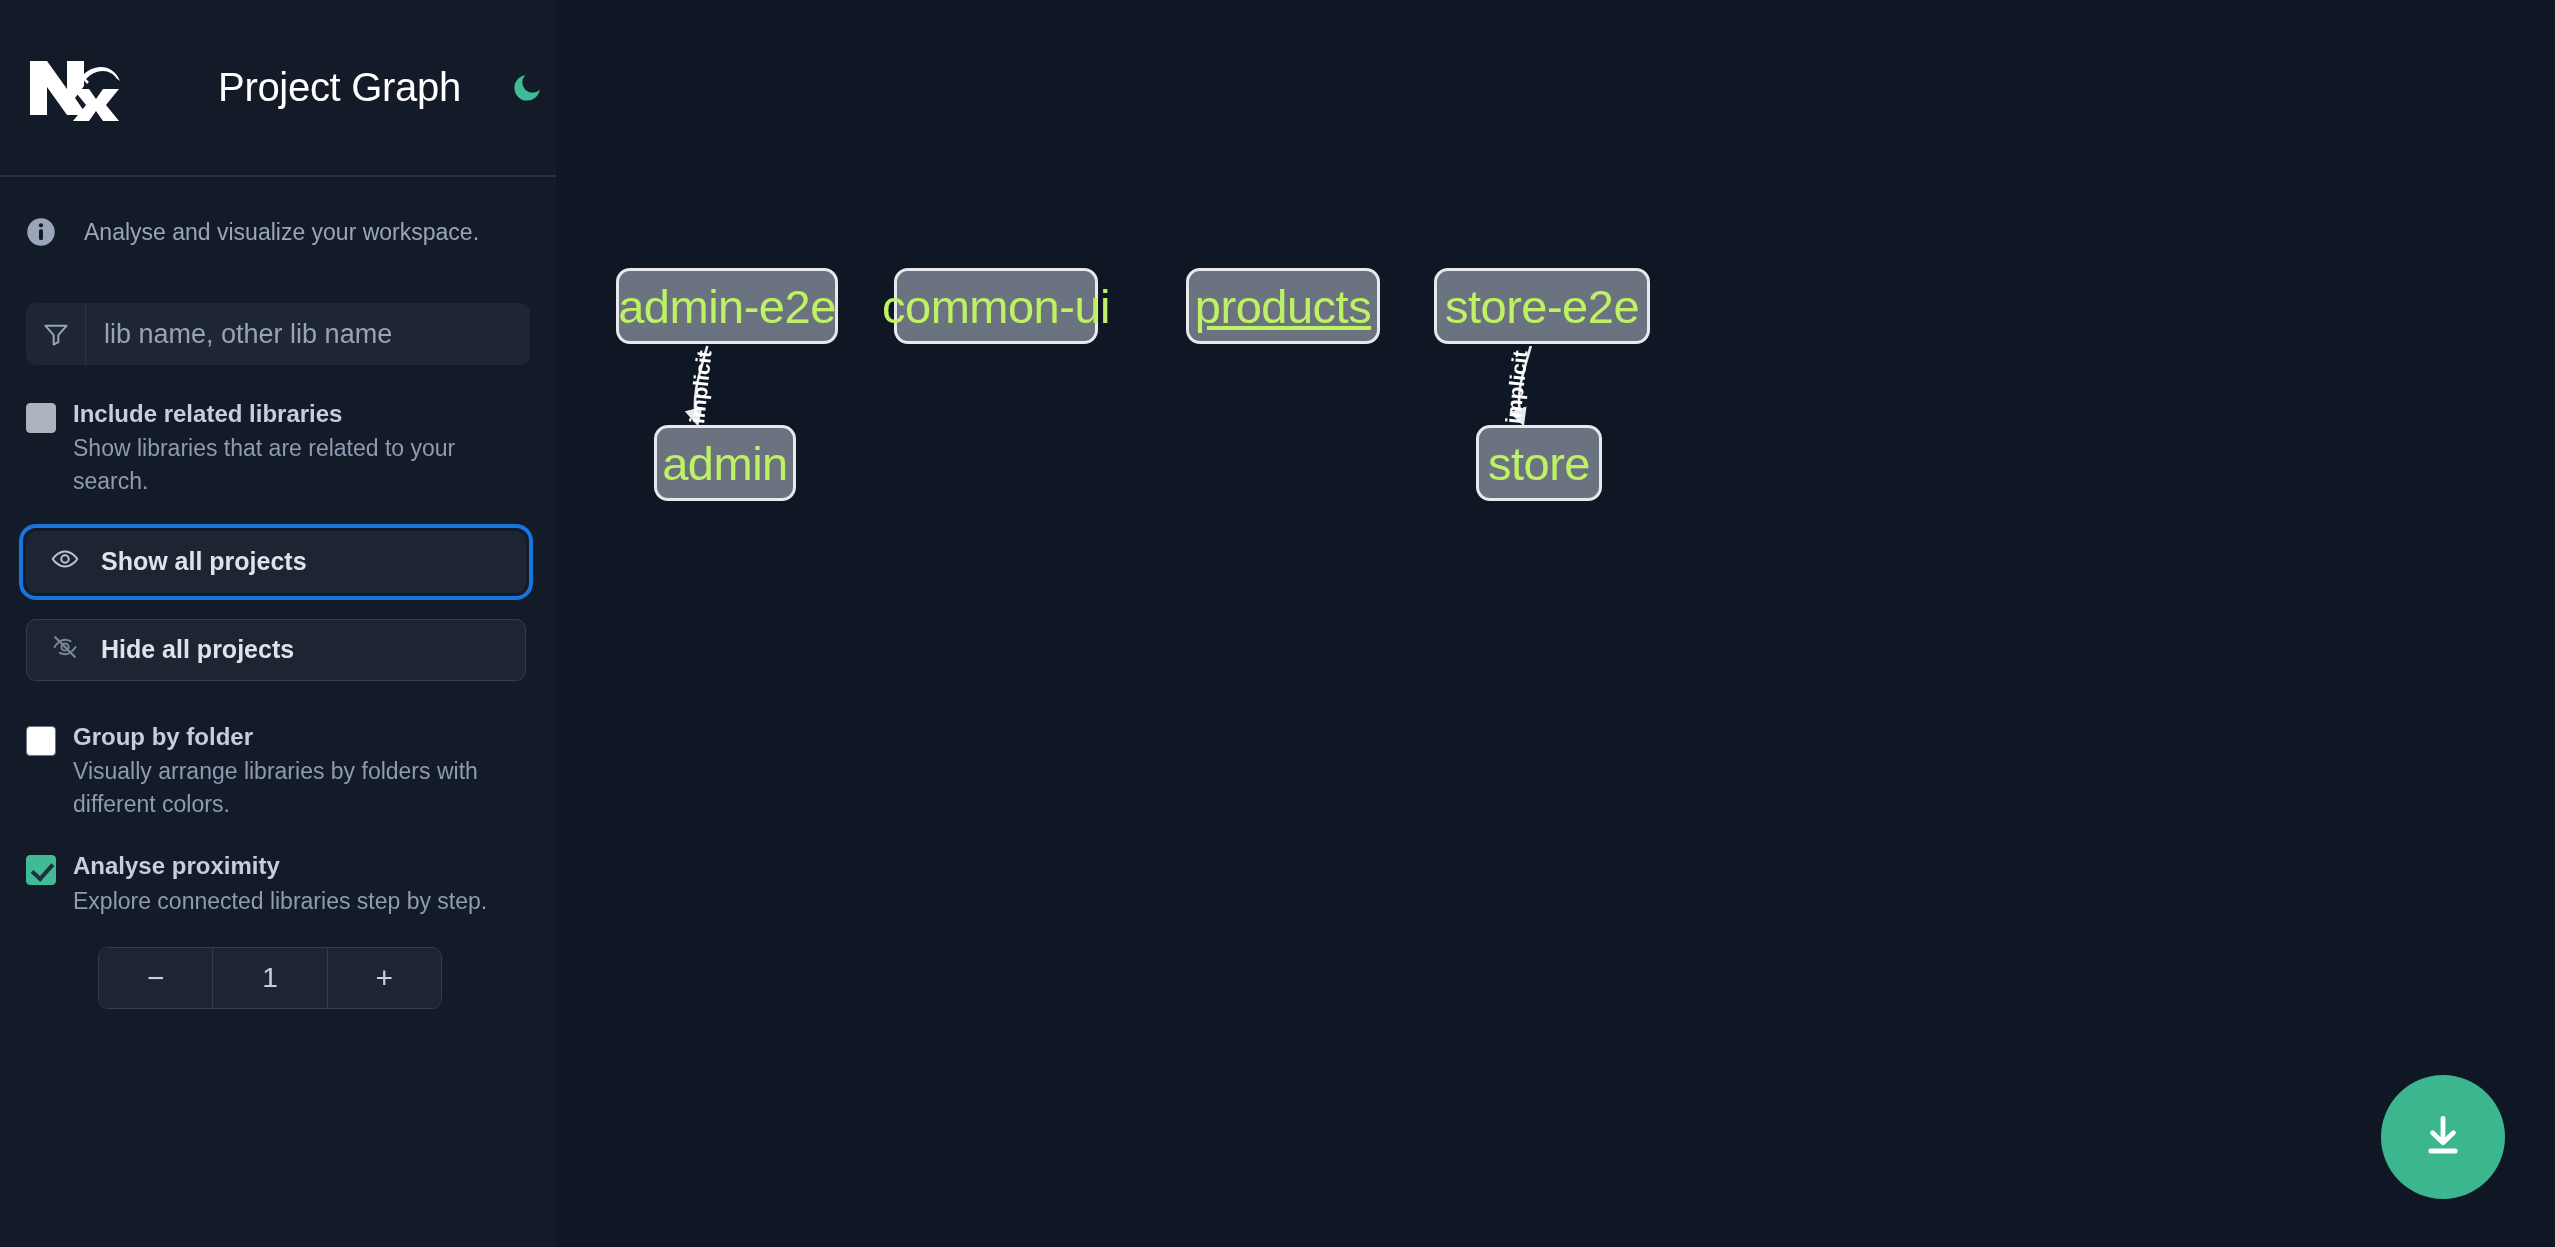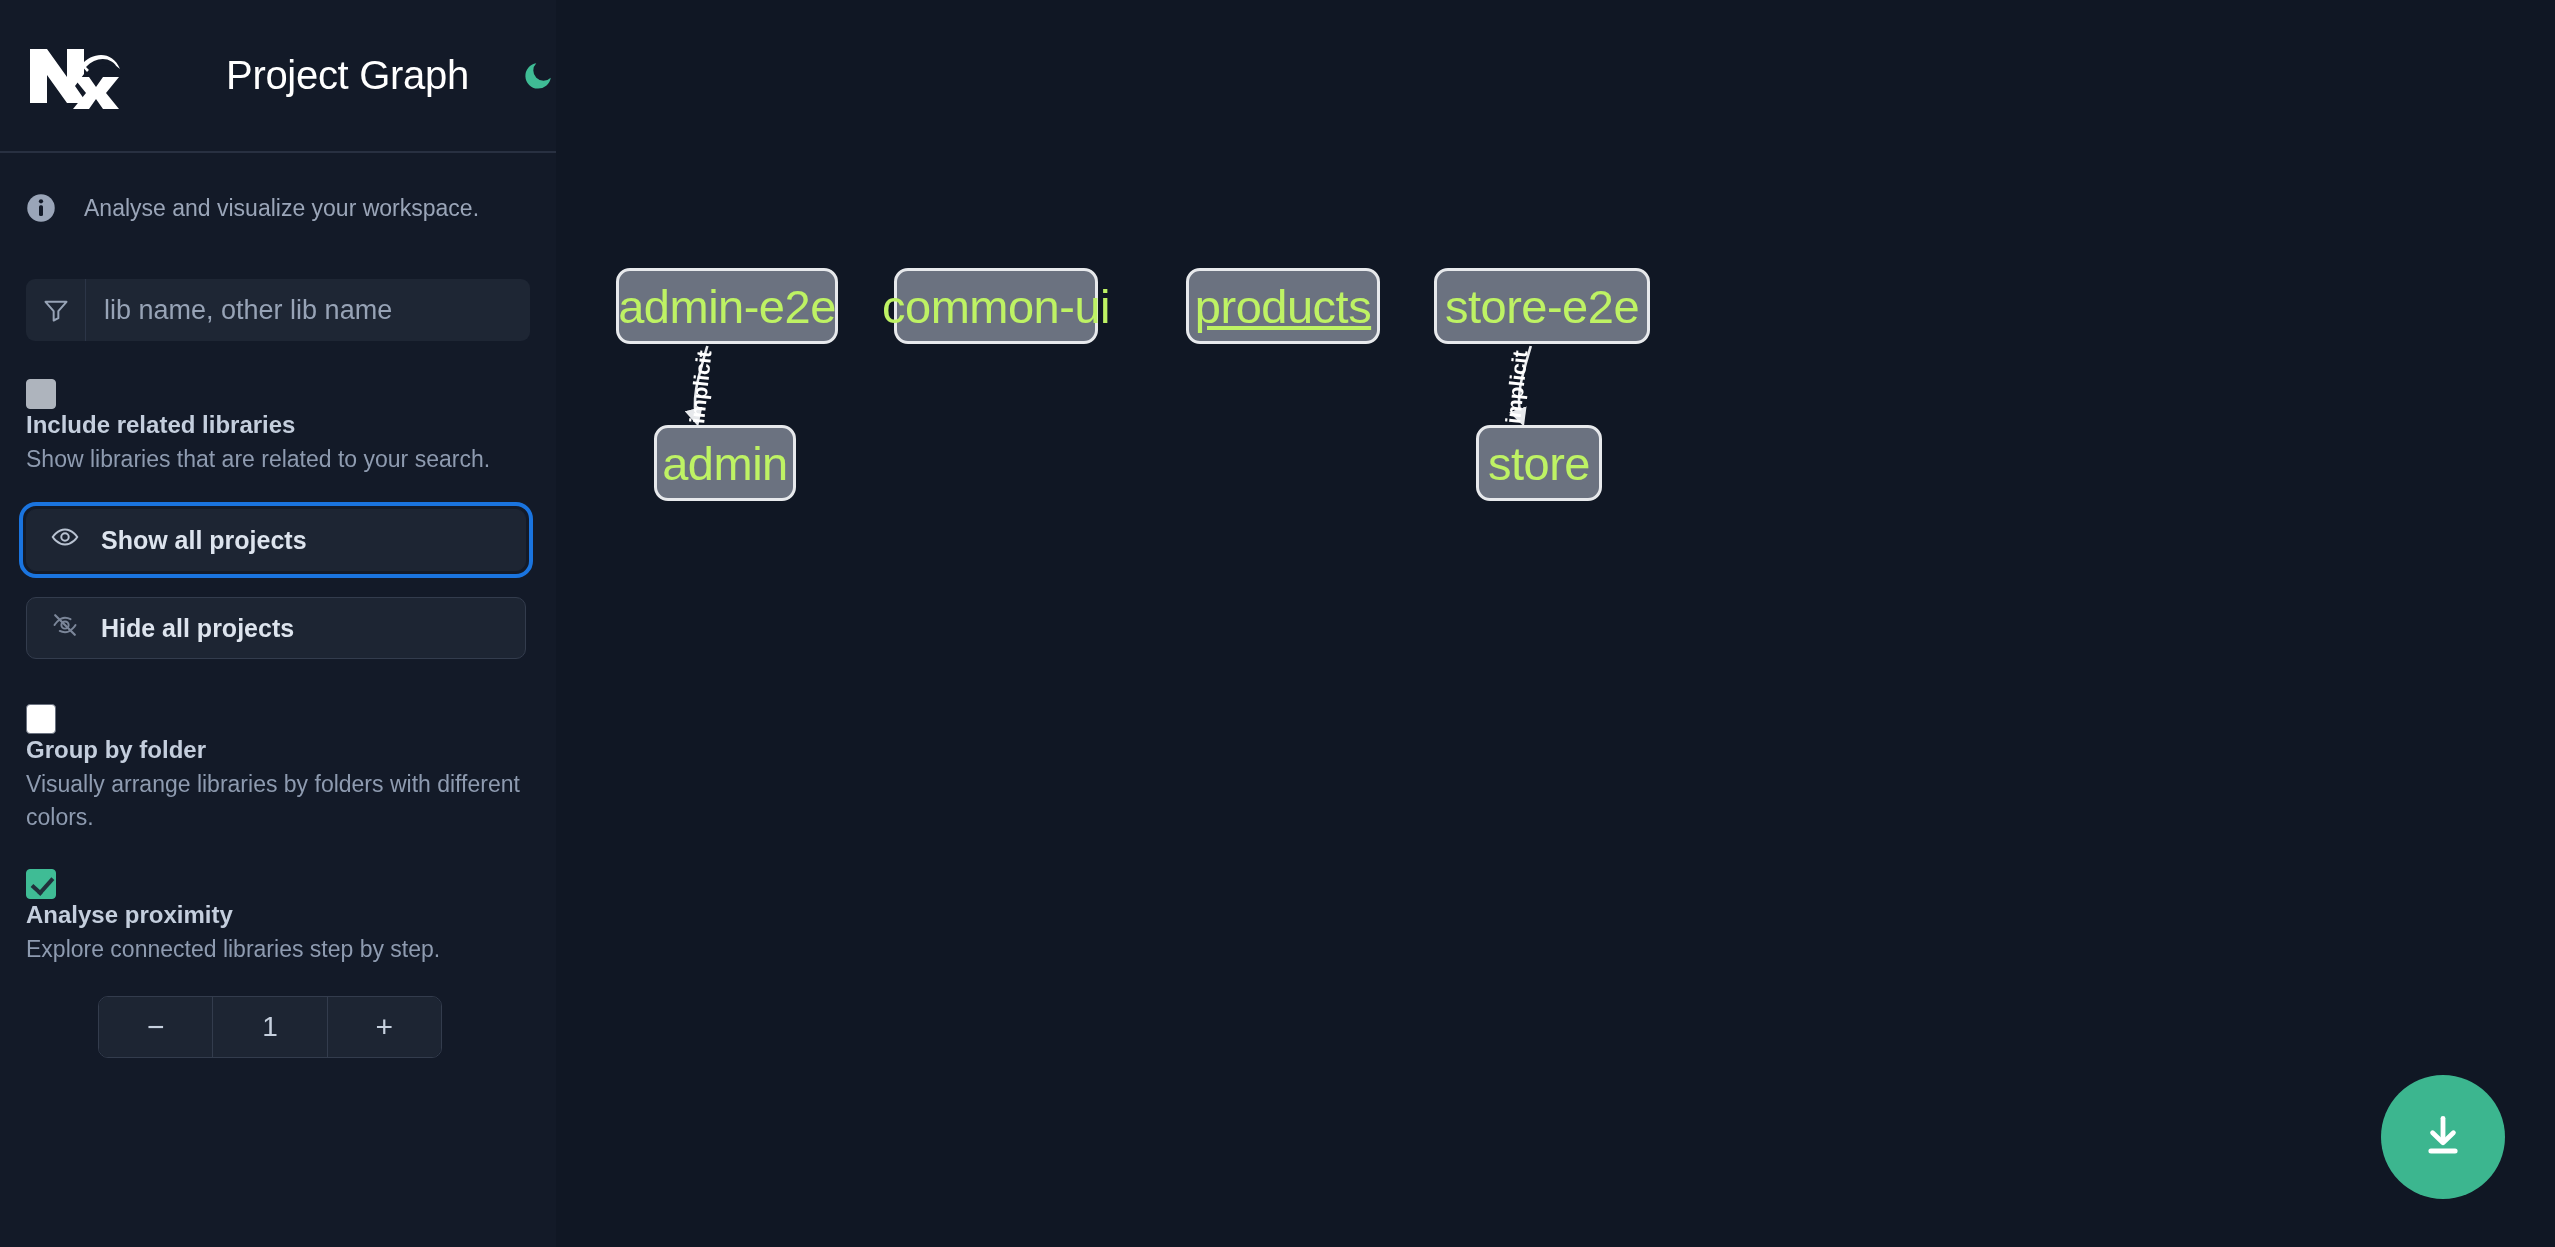--- a/index.html
+++ b/index.html
@@ -13,25 +13,25 @@
 
   
   .sidebar {
     position: relative;
     width: 556px; height: 1247px;
     background: #131a28;
     flex: 0 0 556px;
     overflow: hidden;
   }
   .sidebar-header {
-    height: 153px;
+    height: 177px;
     display: flex;
     align-items: center;
     padding-left: 26px;
-    gap: 16px;
+    gap: 8px;
     border-bottom: 2px solid #283041;
   }
   .nx-logo { width: 94px; height: 70px; flex: 0 0 94px; }
   .app-title {
     font-size: 40px;
     font-weight: 500;
     color: #ffffff;
     margin-left: 90px;
     letter-spacing: -0.3px;
     white-space: nowrap;
@@ -73,21 +73,21 @@
     background: transparent;
     border: 0; outline: none;
     color: #dbe3ee;
     font-size: 27px;
     font-family: "Liberation Sans", sans-serif;
     padding: 0 18px;
   }
   .search-input::placeholder { color: #97a3b6; }
 
   
-  .check-group { display: flex; margin-top: 33px; flex-direction: column; }
+  .check-group { display: flex; margin-top: 33px; }
   .cbox {
     width: 30px; height: 30px;
     flex: 0 0 30px;
     border-radius: 4px;
     margin-top: 5px;
     margin-right: 17px;
     cursor: pointer;
     position: relative;
   }
   .cbox.disabled { background: #aeb4bd; border: 1px solid #aeb4bd; }

